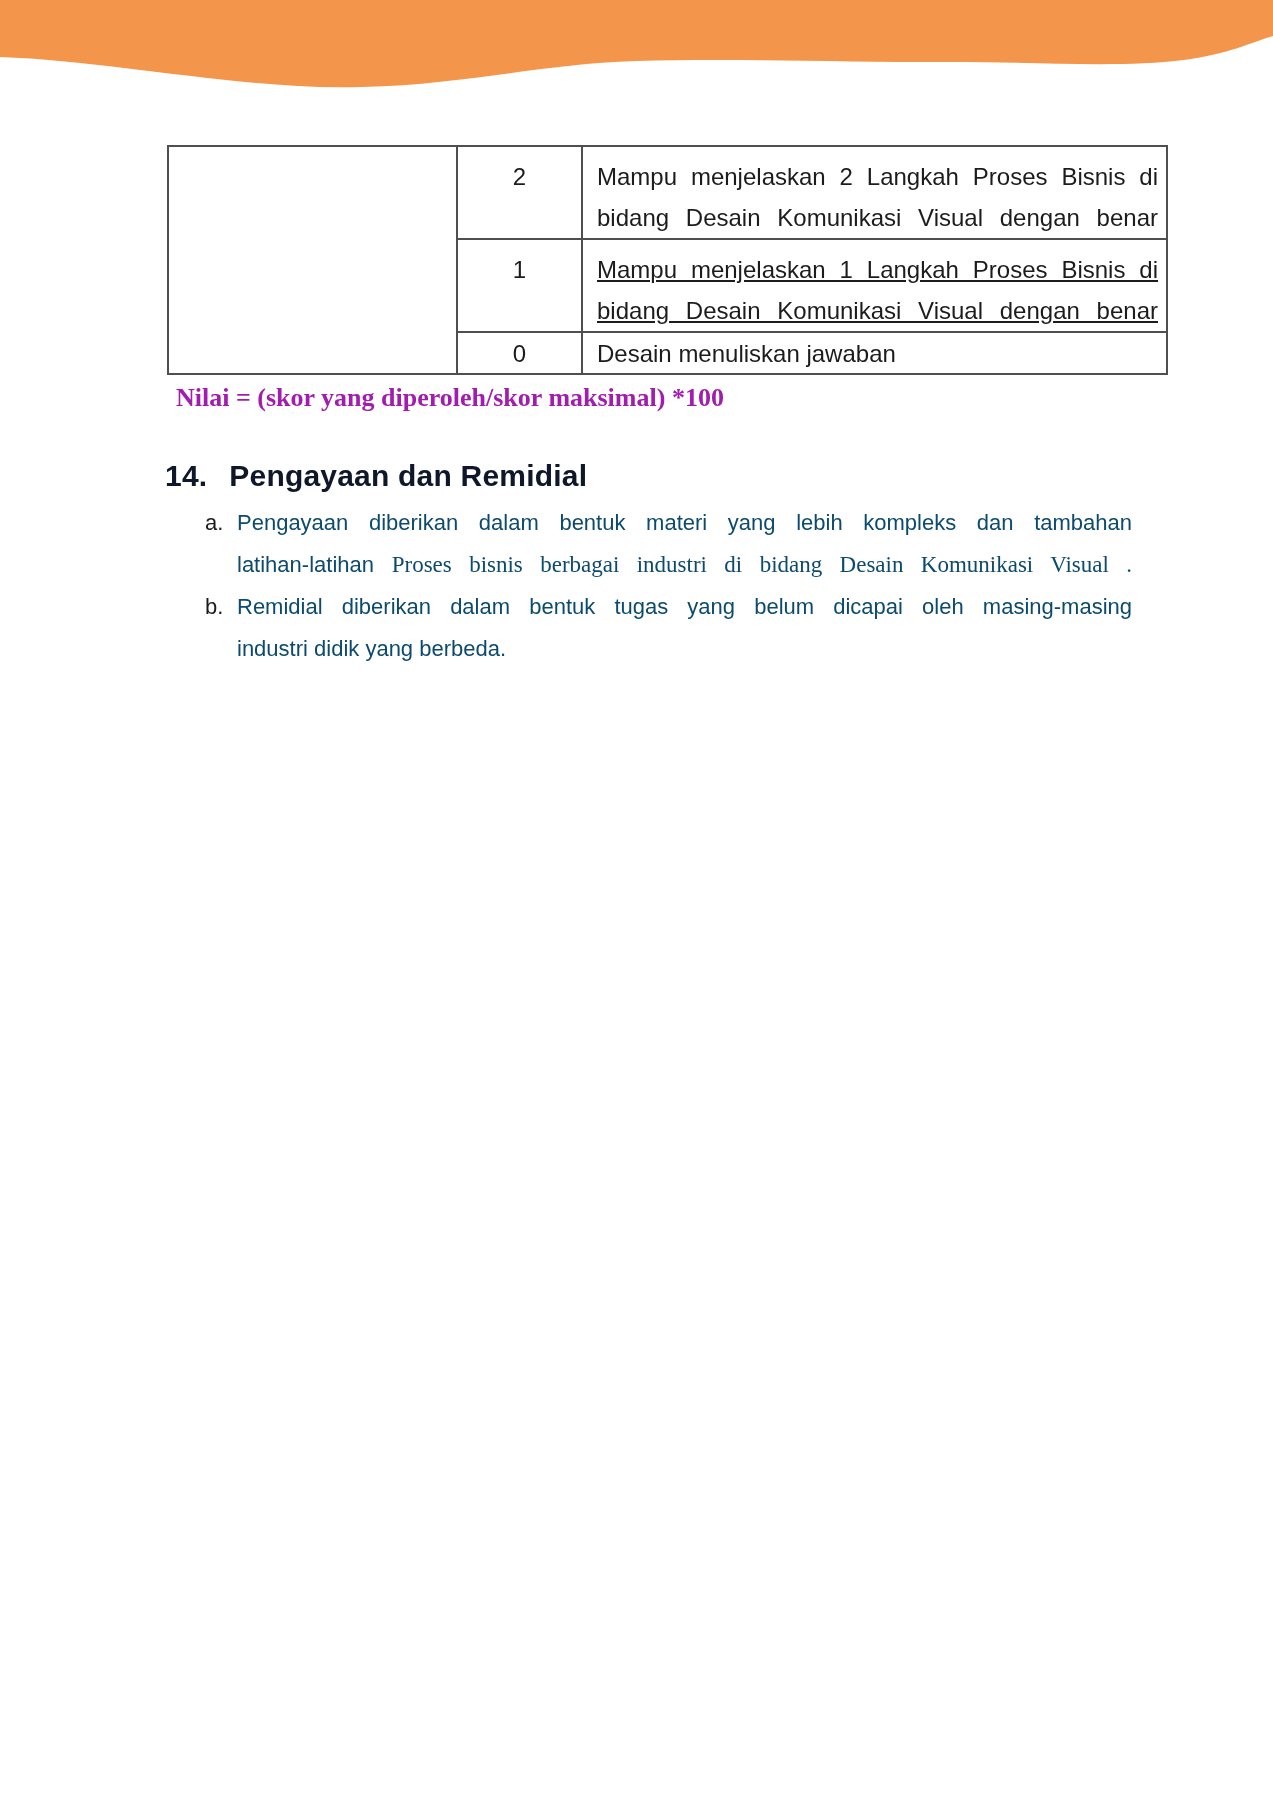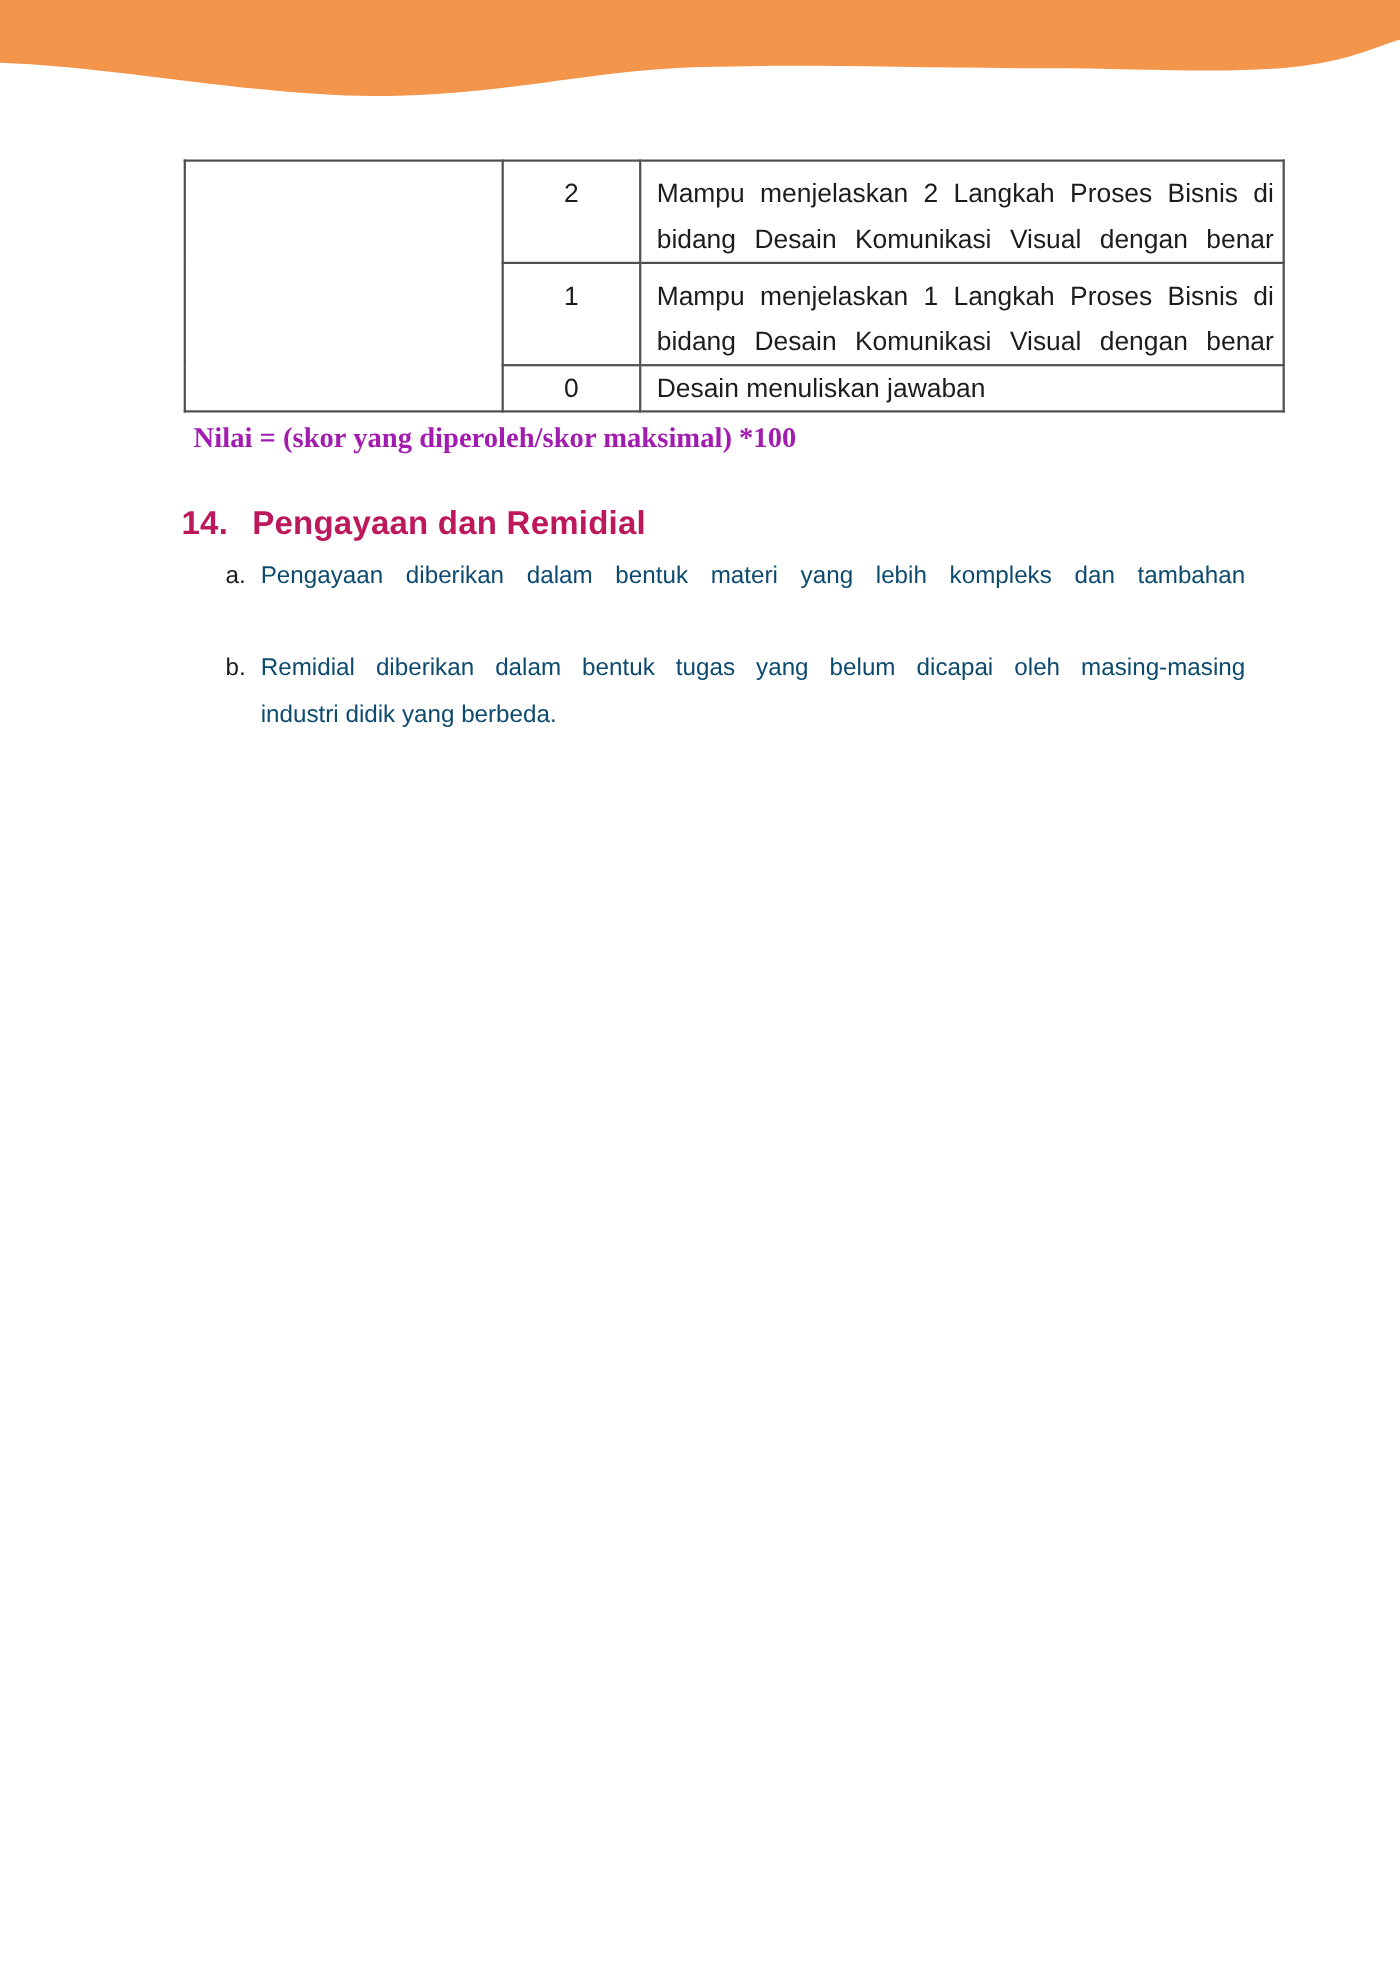--- a/index.html
+++ b/index.html
@@ -64,21 +64,21 @@
   }
 
   
   .section-heading {
     position: absolute;
     left: 165px;
     top: 455px;
     font-weight: bold;
     font-size: 30px;
     line-height: 42px;
-    color: #be185d;
+    color: #0f172a;
     letter-spacing: 0.2px;
   }
   .section-heading .sec-title { margin-left: 22px; }
 
   
   .item-label {
     position: absolute;
     left: 205px;
     width: 30px;
     font-size: 22px;
@@ -123,21 +123,21 @@
         </td>
         <td class="cell-desc" style="border-color: rgb(79, 79, 79); margin-top: 12px;">
           <div class="jline">Mampu menjelaskan 2 Langkah Proses Bisnis di</div>
           <div class="jline">bidang Desain Komunikasi Visual dengan benar</div>
         </td>
       </tr>
       <tr class="row-tall2">
         <td class="cell-score" style="border-color: rgb(79, 79, 79);">
           <div>1</div>
         </td>
-        <td class="cell-desc" style="border-color: rgb(79, 79, 79);">
+        <td class="cell-desc" style="border-color: rgb(79, 79, 79); text-decoration: underline;">
           <div class="jline">Mampu menjelaskan 1 Langkah Proses Bisnis di</div>
           <div class="jline">bidang Desain Komunikasi Visual dengan benar</div>
         </td>
       </tr>
       <tr class="row-short">
         <td class="cell-score" style="border-color: rgb(79, 79, 79);">
           <div>0</div>
         </td>
         <td class="cell-desc" style="border-color: rgb(79, 79, 79);">
           <div class="nline">Desain menuliskan jawaban</div>
@@ -147,18 +147,19 @@
   </table>
 
   <div class="formula">Nilai = (skor yang diperoleh/skor maksimal) *100</div>
 
   <div class="section-heading">
     <span class="sec-number">14.</span><span class="sec-title">Pengayaan dan Remidial</span>
   </div>
 
   <div class="item-label top-a1">a.</div>
   <div class="item-line justified top-a1">Pengayaan diberikan dalam bentuk materi yang lebih kompleks dan tambahan</div>
+  <div class="item-line justified top-a2"><span>latihan-latihan</span> <span class="serif-run">Proses bisnis berbagai industri di bidang Desain Komunikasi Visual .</span></div>
 
   <div class="item-label top-b1">b.</div>
   <div class="item-line justified top-b1">Remidial diberikan dalam bentuk tugas yang belum dicapai oleh masing-masing</div>
   <div class="item-line top-b2">industri didik yang berbeda.</div>
 
 </div>
 
 </body></html>

